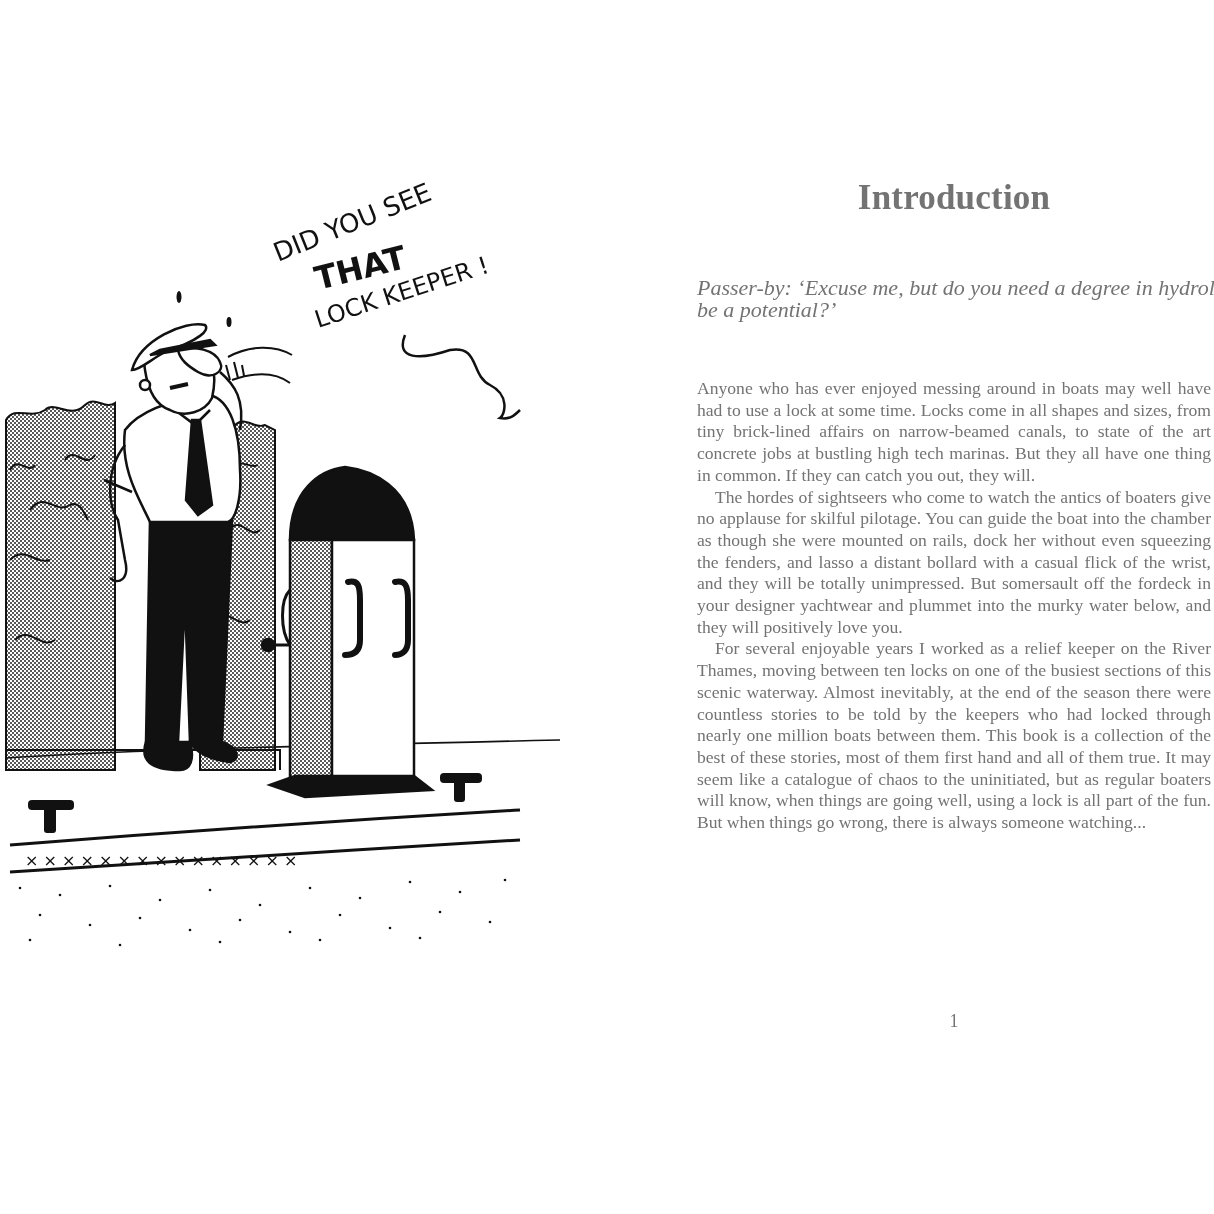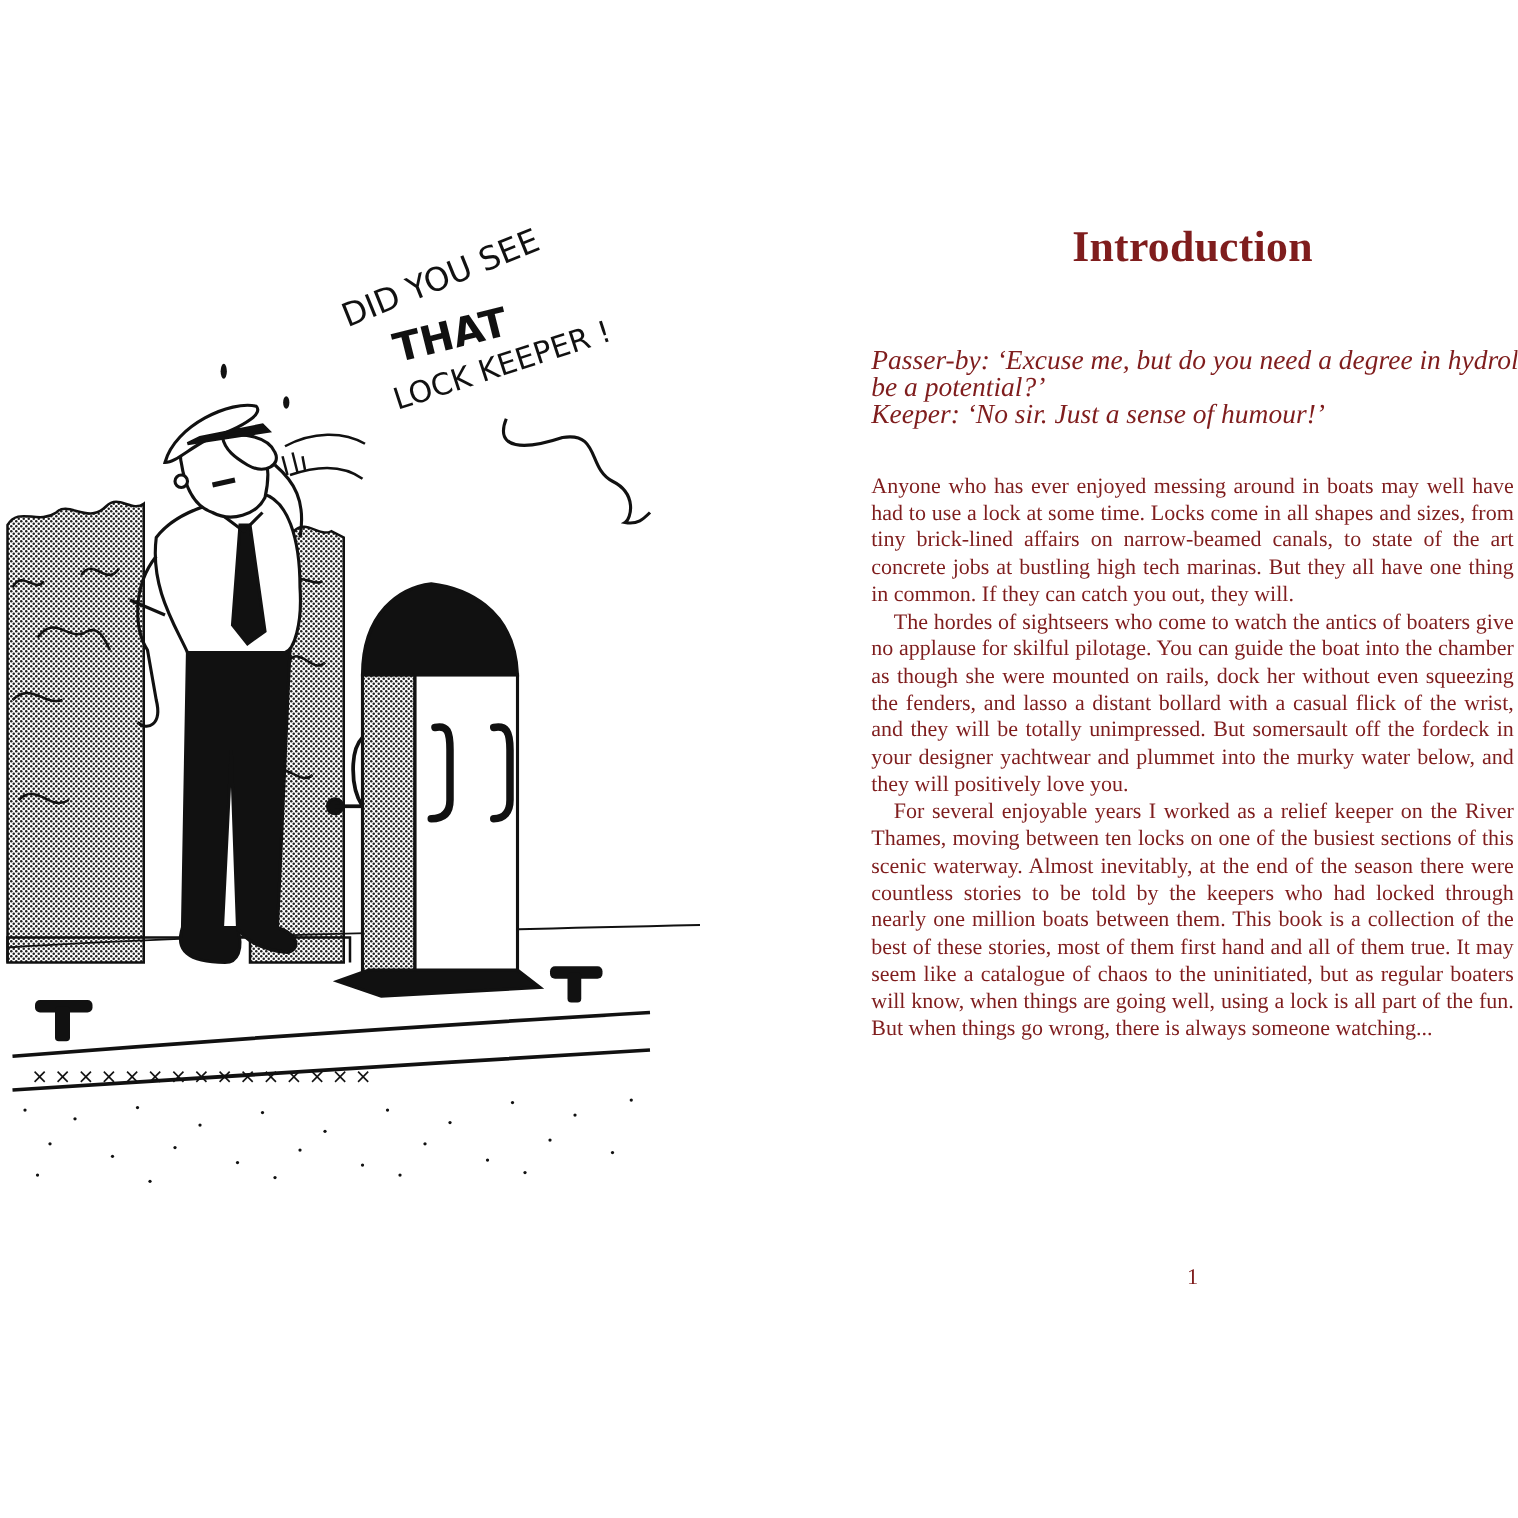--- a/index.html
+++ b/index.html
@@ -5,21 +5,21 @@
     html, body { margin: 0; padding: 0; background: #ffffff; }
     body { width: 1214px; height: 1214px; position: relative; overflow: hidden; }
     .spread { position: absolute; left: 0; top: 0; width: 1214px; height: 1214px; background: #fff; }
 
     
     .left-page { position: absolute; left: 0; top: 0; width: 600px; height: 1214px; }
     .cartoon { position: absolute; left: 0; top: 180px; width: 560px; height: 780px; }
 
     
     .right-page { position: absolute; left: 697px; top: 0; width: 514px; height: 1214px;
-      font-family: "DejaVu Serif", serif; color: #7f1d1d; }
+      font-family: "DejaVu Serif", serif; color: #737373; }
     .chapter-title { position: absolute; left: 0; width: 514px; top: 178px; text-align: center;
       font-family: "Liberation Serif", serif; font-weight: bold; font-size: 35px; letter-spacing: 0.2px; margin: 0; }
     .epigraph { position: absolute; left: 0; top: 277px; width: 514px; font-family: "Liberation Serif", serif;
       font-style: italic; font-size: 22px; line-height: 21.7px; }
     .epigraph div { white-space: nowrap; }
     .body-text { position: absolute; left: 0; top: 378px; width: 514px; font-family: Liberation Serif, serif;
       font-size: 17.6px; line-height: 21.7px; text-align: justify; }
     .body-text p { margin: 0; text-indent: 0; hyphens: none; }
     .body-text p.indent { text-indent: 18px; }
     .page-number { position: absolute; left: 0; width: 514px; top: 1011px; text-align: center;
@@ -163,21 +163,20 @@
       </g>
     </svg>
   </div>
 
   <div class="right-page">
     <h1 class="chapter-title">Introduction</h1>
 
     <div class="epigraph">
       <div>Passer-by: ‘Excuse me, but do you need a degree in hydrology to</div>
       <div>be a potential?’</div>
-      <div>Keeper: ‘No sir. Just a sense of humour!’</div>
     </div>
 
     <div class="body-text">
       <p>Anyone who has ever enjoyed messing around in boats may well have had to use a lock at some time. Locks come in all shapes and sizes, from tiny brick-lined affairs on narrow-beamed canals, to state of the art concrete jobs at bustling high tech marinas. But they all have one thing in common. If they can catch you out, they will.</p>
       <p class="indent">The hordes of sightseers who come to watch the antics of boaters give no applause for skilful pilotage. You can guide the boat into the chamber as though she were mounted on rails, dock her without even squeezing the fenders, and lasso a distant bollard with a casual flick of the wrist, and they will be totally unimpressed. But somersault off the fordeck in your designer yachtwear and plummet into the murky water below, and they will positively love you.</p>
       <p class="indent">For several enjoyable years I worked as a relief keeper on the River Thames, moving between ten locks on one of the busiest sections of this scenic waterway. Almost inevitably, at the end of the season there were countless stories to be told by the keepers who had locked through nearly one million boats between them. This book is a collection of the best of these stories, most of them first hand and all of them true. It may seem like a catalogue of chaos to the uninitiated, but as regular boaters will know, when things are going well, using a lock is all part of the fun. But when things go wrong, there is always someone watching...</p>
     </div>
 
     <div class="page-number">1</div>
   </div>

